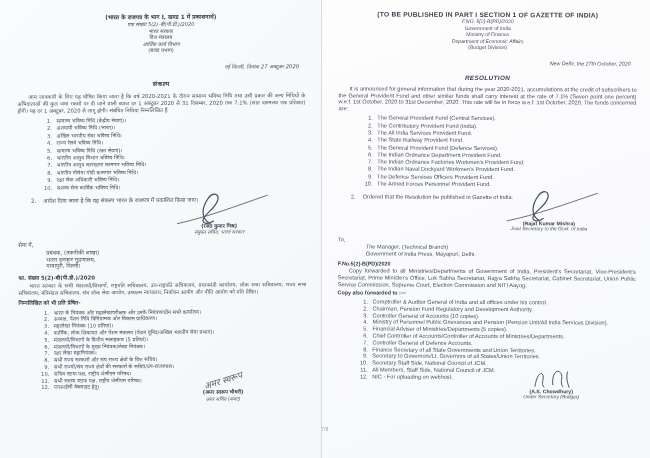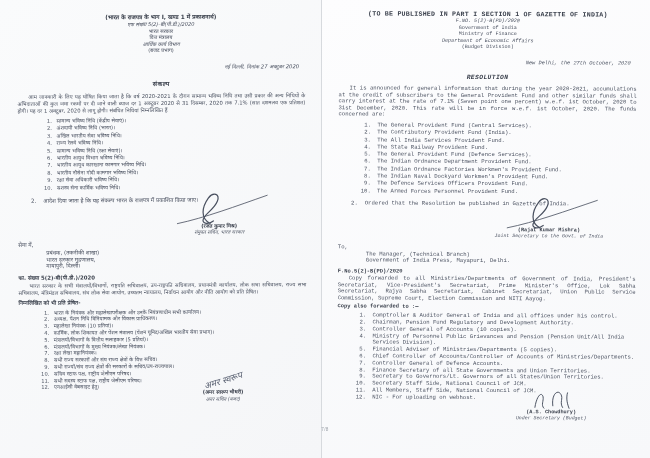--- a/index.html
+++ b/index.html
@@ -4,21 +4,21 @@
 <style>
   html,body{margin:0;padding:0;}
   body{
     width:650px;height:458px;overflow:hidden;position:relative;
     background:var(--backdrop,#eceef1);
     font-family:"Liberation Sans",sans-serif;
     color:var(--ink,#4a5160);
     -webkit-font-smoothing:antialiased;
   }
   .sheet{position:absolute;inset:0;display:flex;}
-  .page{height:458px;box-sizing:border-box;position:relative;font-family:Liberation Mono, monospace;}
+  .page{height:458px;box-sizing:border-box;position:relative;}
   .page-left{
     width:322px;background:var(--paper-left,#f7f8fa);
     border-right:1px solid #d7dade;
     padding:13px 15px 0 18px;
     font-family:"DejaVu Sans",sans-serif;
     background-image:linear-gradient(135deg,#fafbfc 0%,#f5f6f8 100%);
   }
   .page-right{
     width:328px;background:var(--paper-right,#fbfcfd);
     padding:11px 14px 0 16px;

